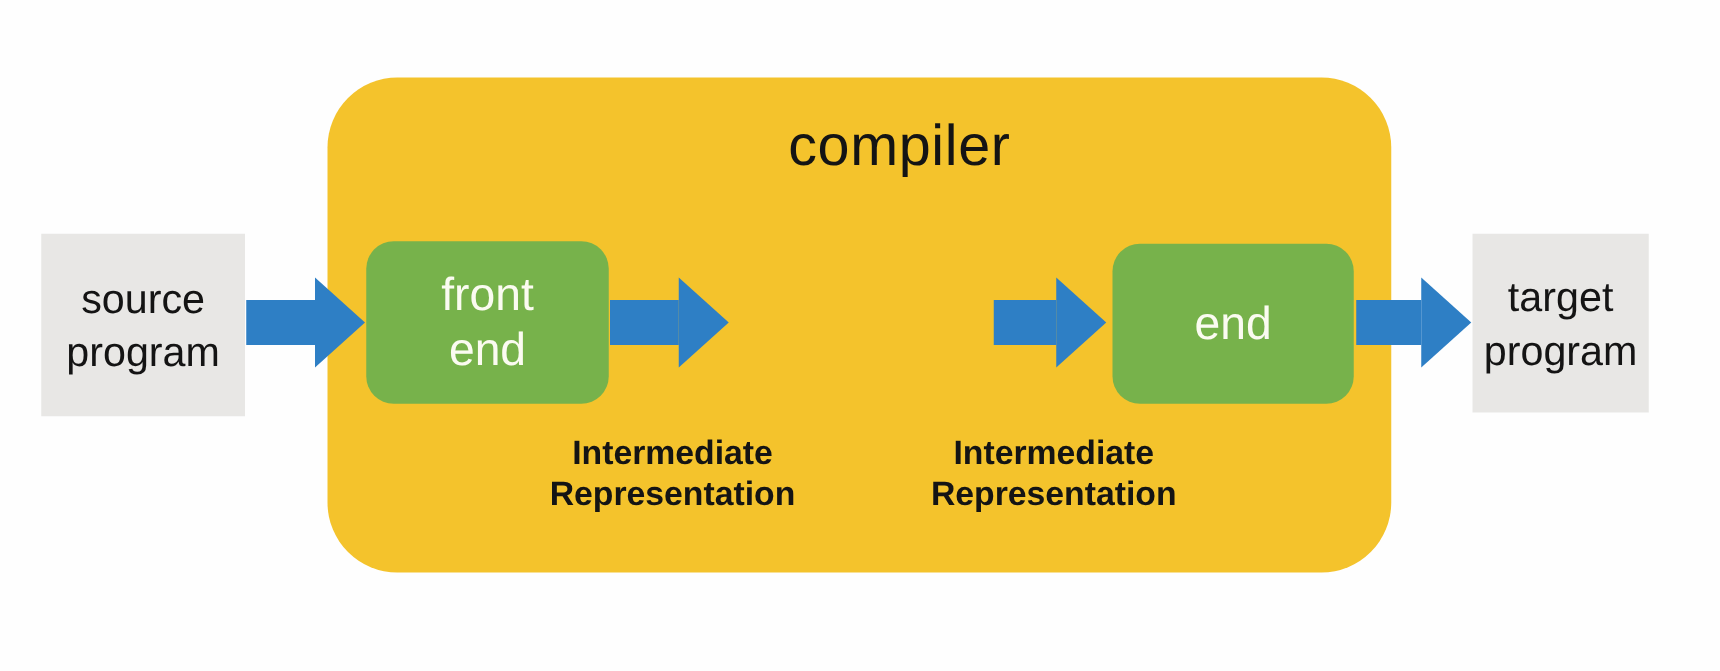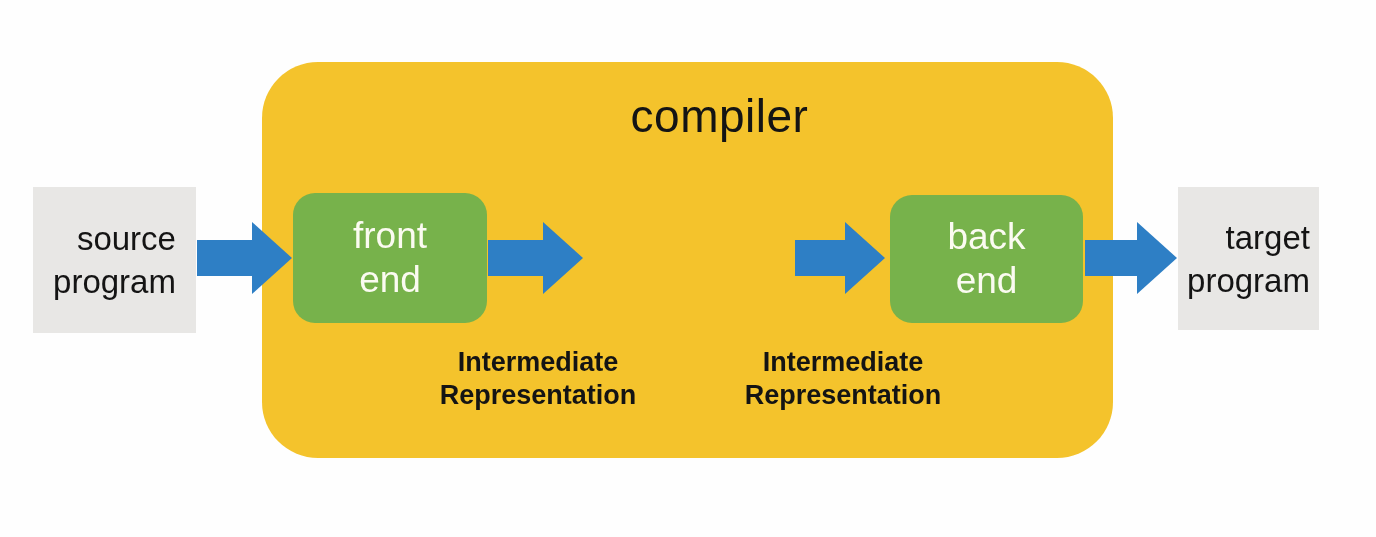--- a/index.html
+++ b/index.html
@@ -45,21 +45,20 @@
     align-items:center;
     justify-content:center;
     text-align:center;
   }
   .endpoint.source{left:33px;top:187px;width:163px;height:146px;}
   .endpoint.target{left:1178px;top:187px;width:141px;height:143px;}
   .ep-label{
     font-size:33px;
     line-height:43px;
     color:var(--ink);
-    text-align:right;
   }
   .ep-label span{display:block;}
   
   .stage-box{
     position:absolute;
     background:var(--green);
     border-radius:22px;
     display:flex;
     align-items:center;
     justify-content:center;
@@ -145,21 +144,20 @@
   </div>
 
 
   <div class="arrow a3">
     <div class="arrow-shaft"></div>
     <div class="arrow-head"></div>
   </div>
 
   <div class="stage-box back-end">
     <div class="stage-label">
-      <span>back</span>
       <span>end</span>
     </div>
   </div>
 
   <div class="arrow a4">
     <div class="arrow-shaft"></div>
     <div class="arrow-head"></div>
   </div>
 
   <div class="endpoint target">

